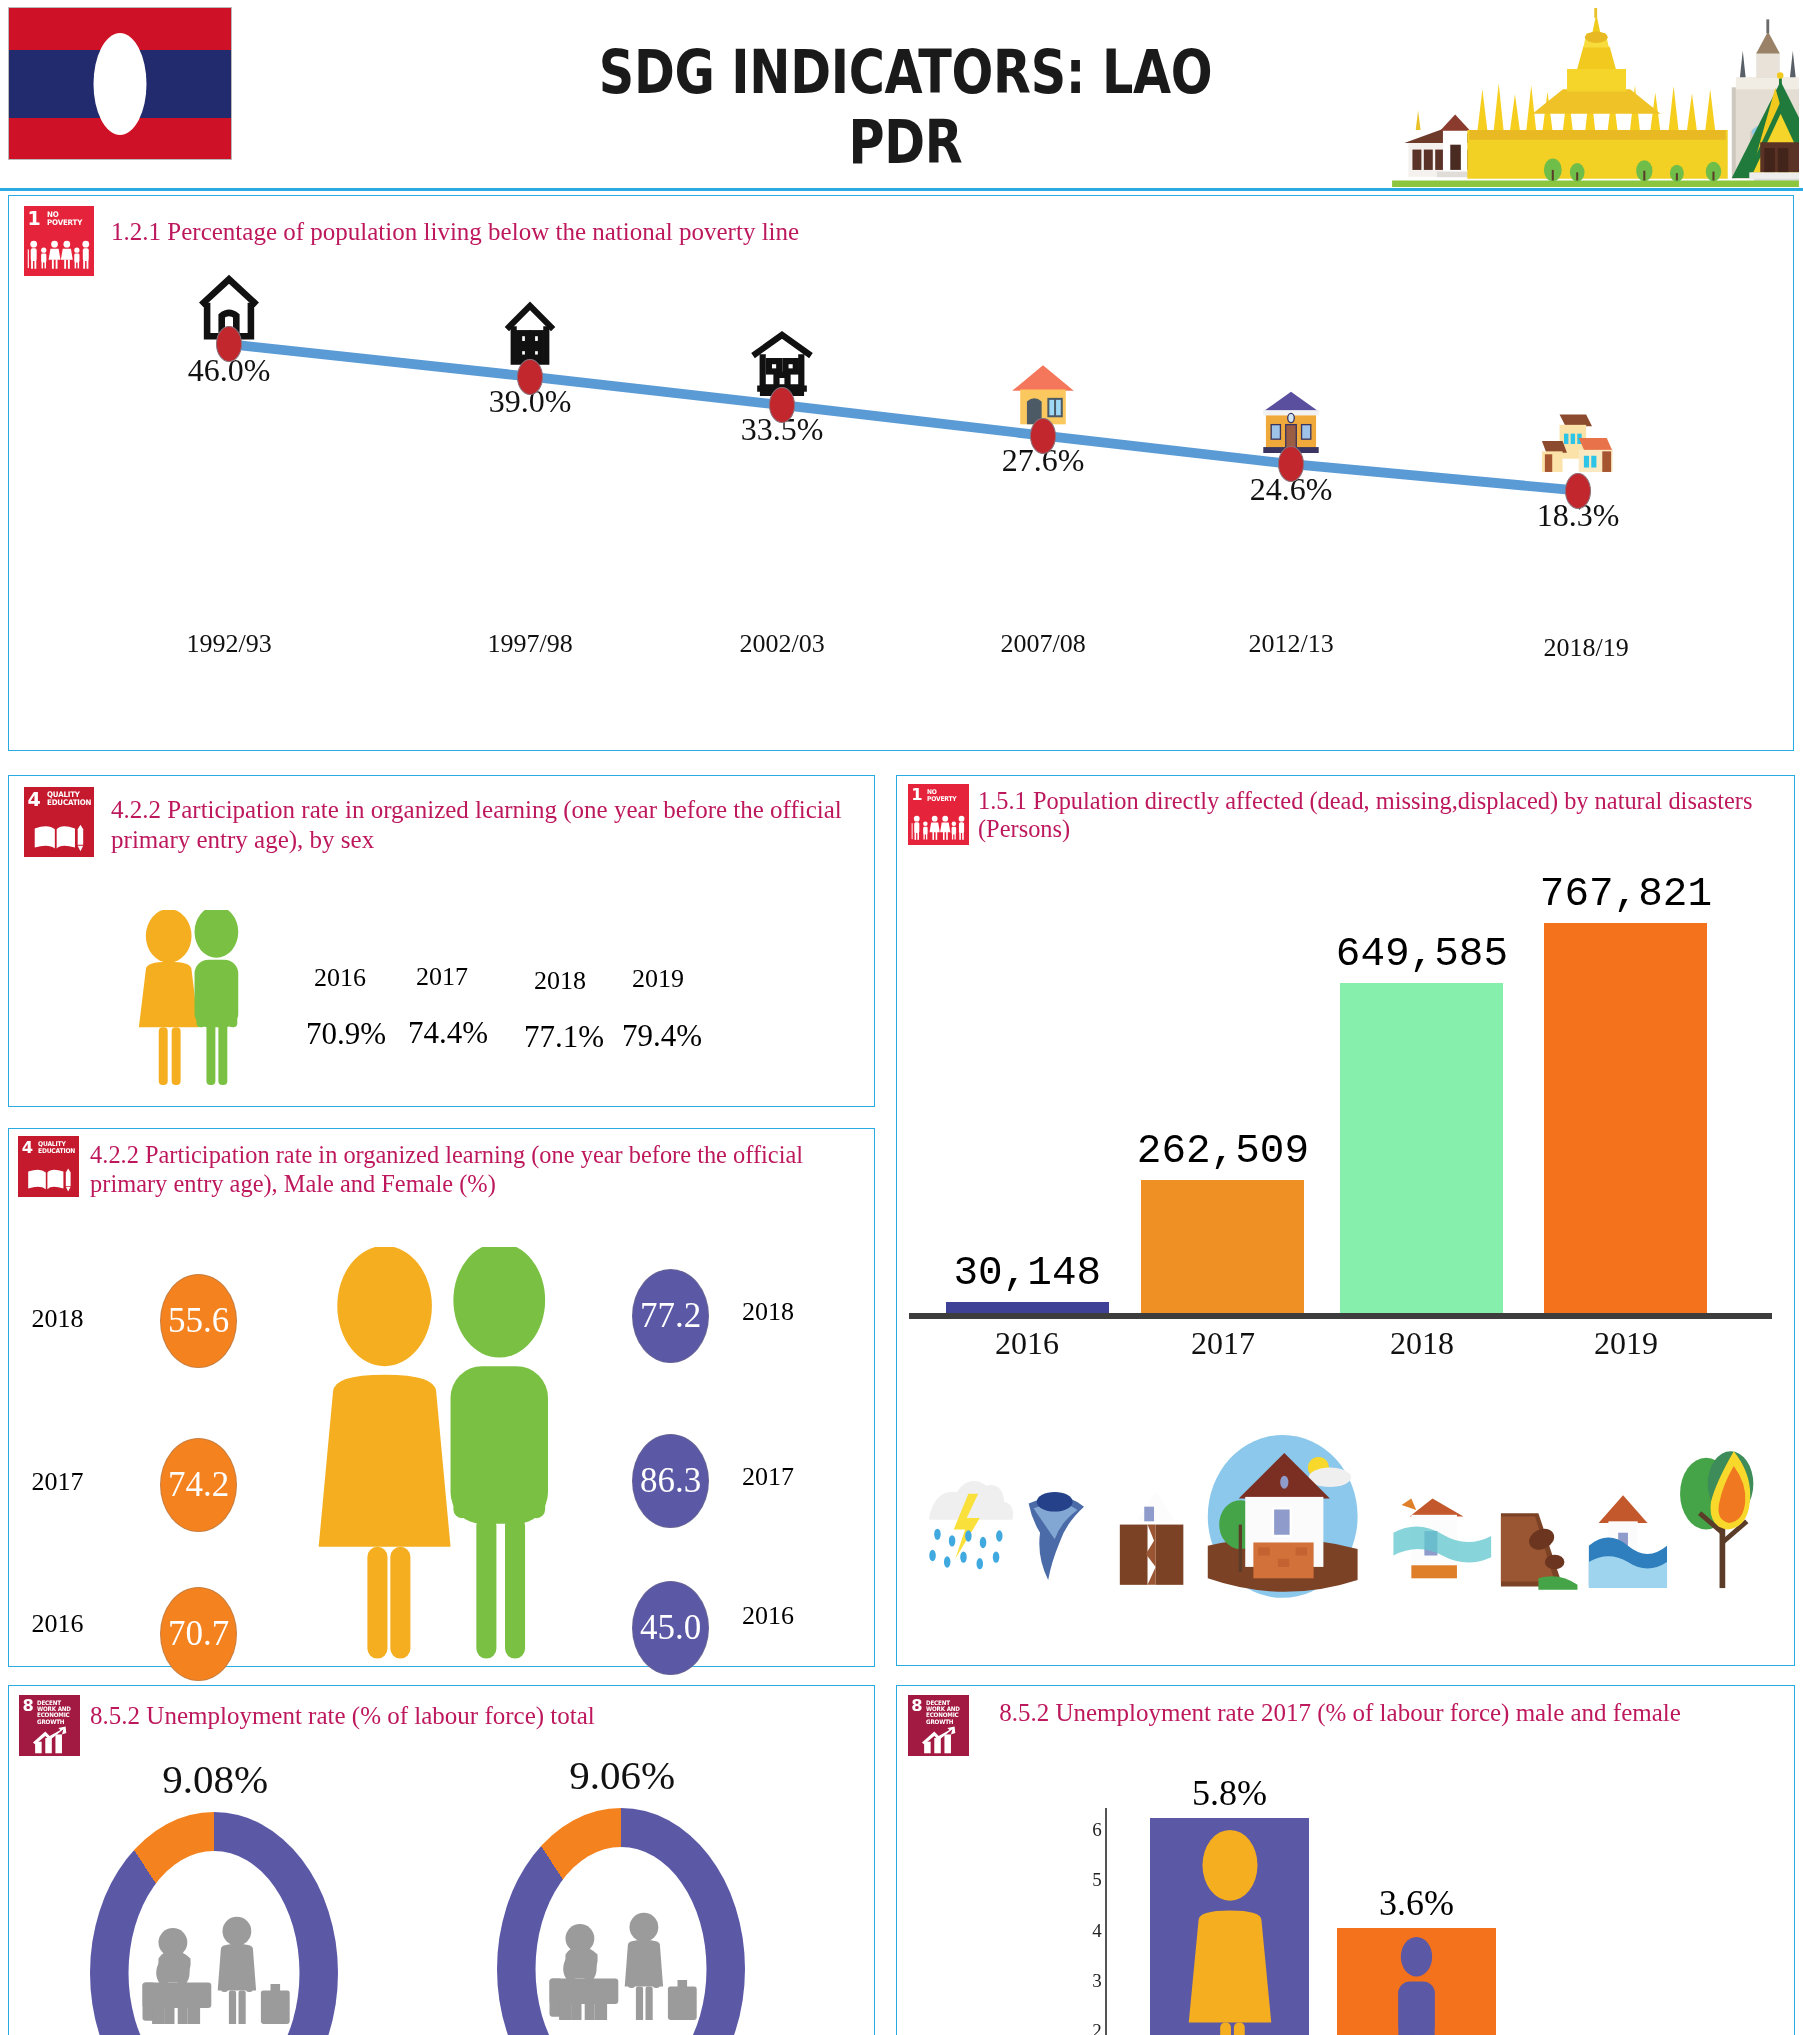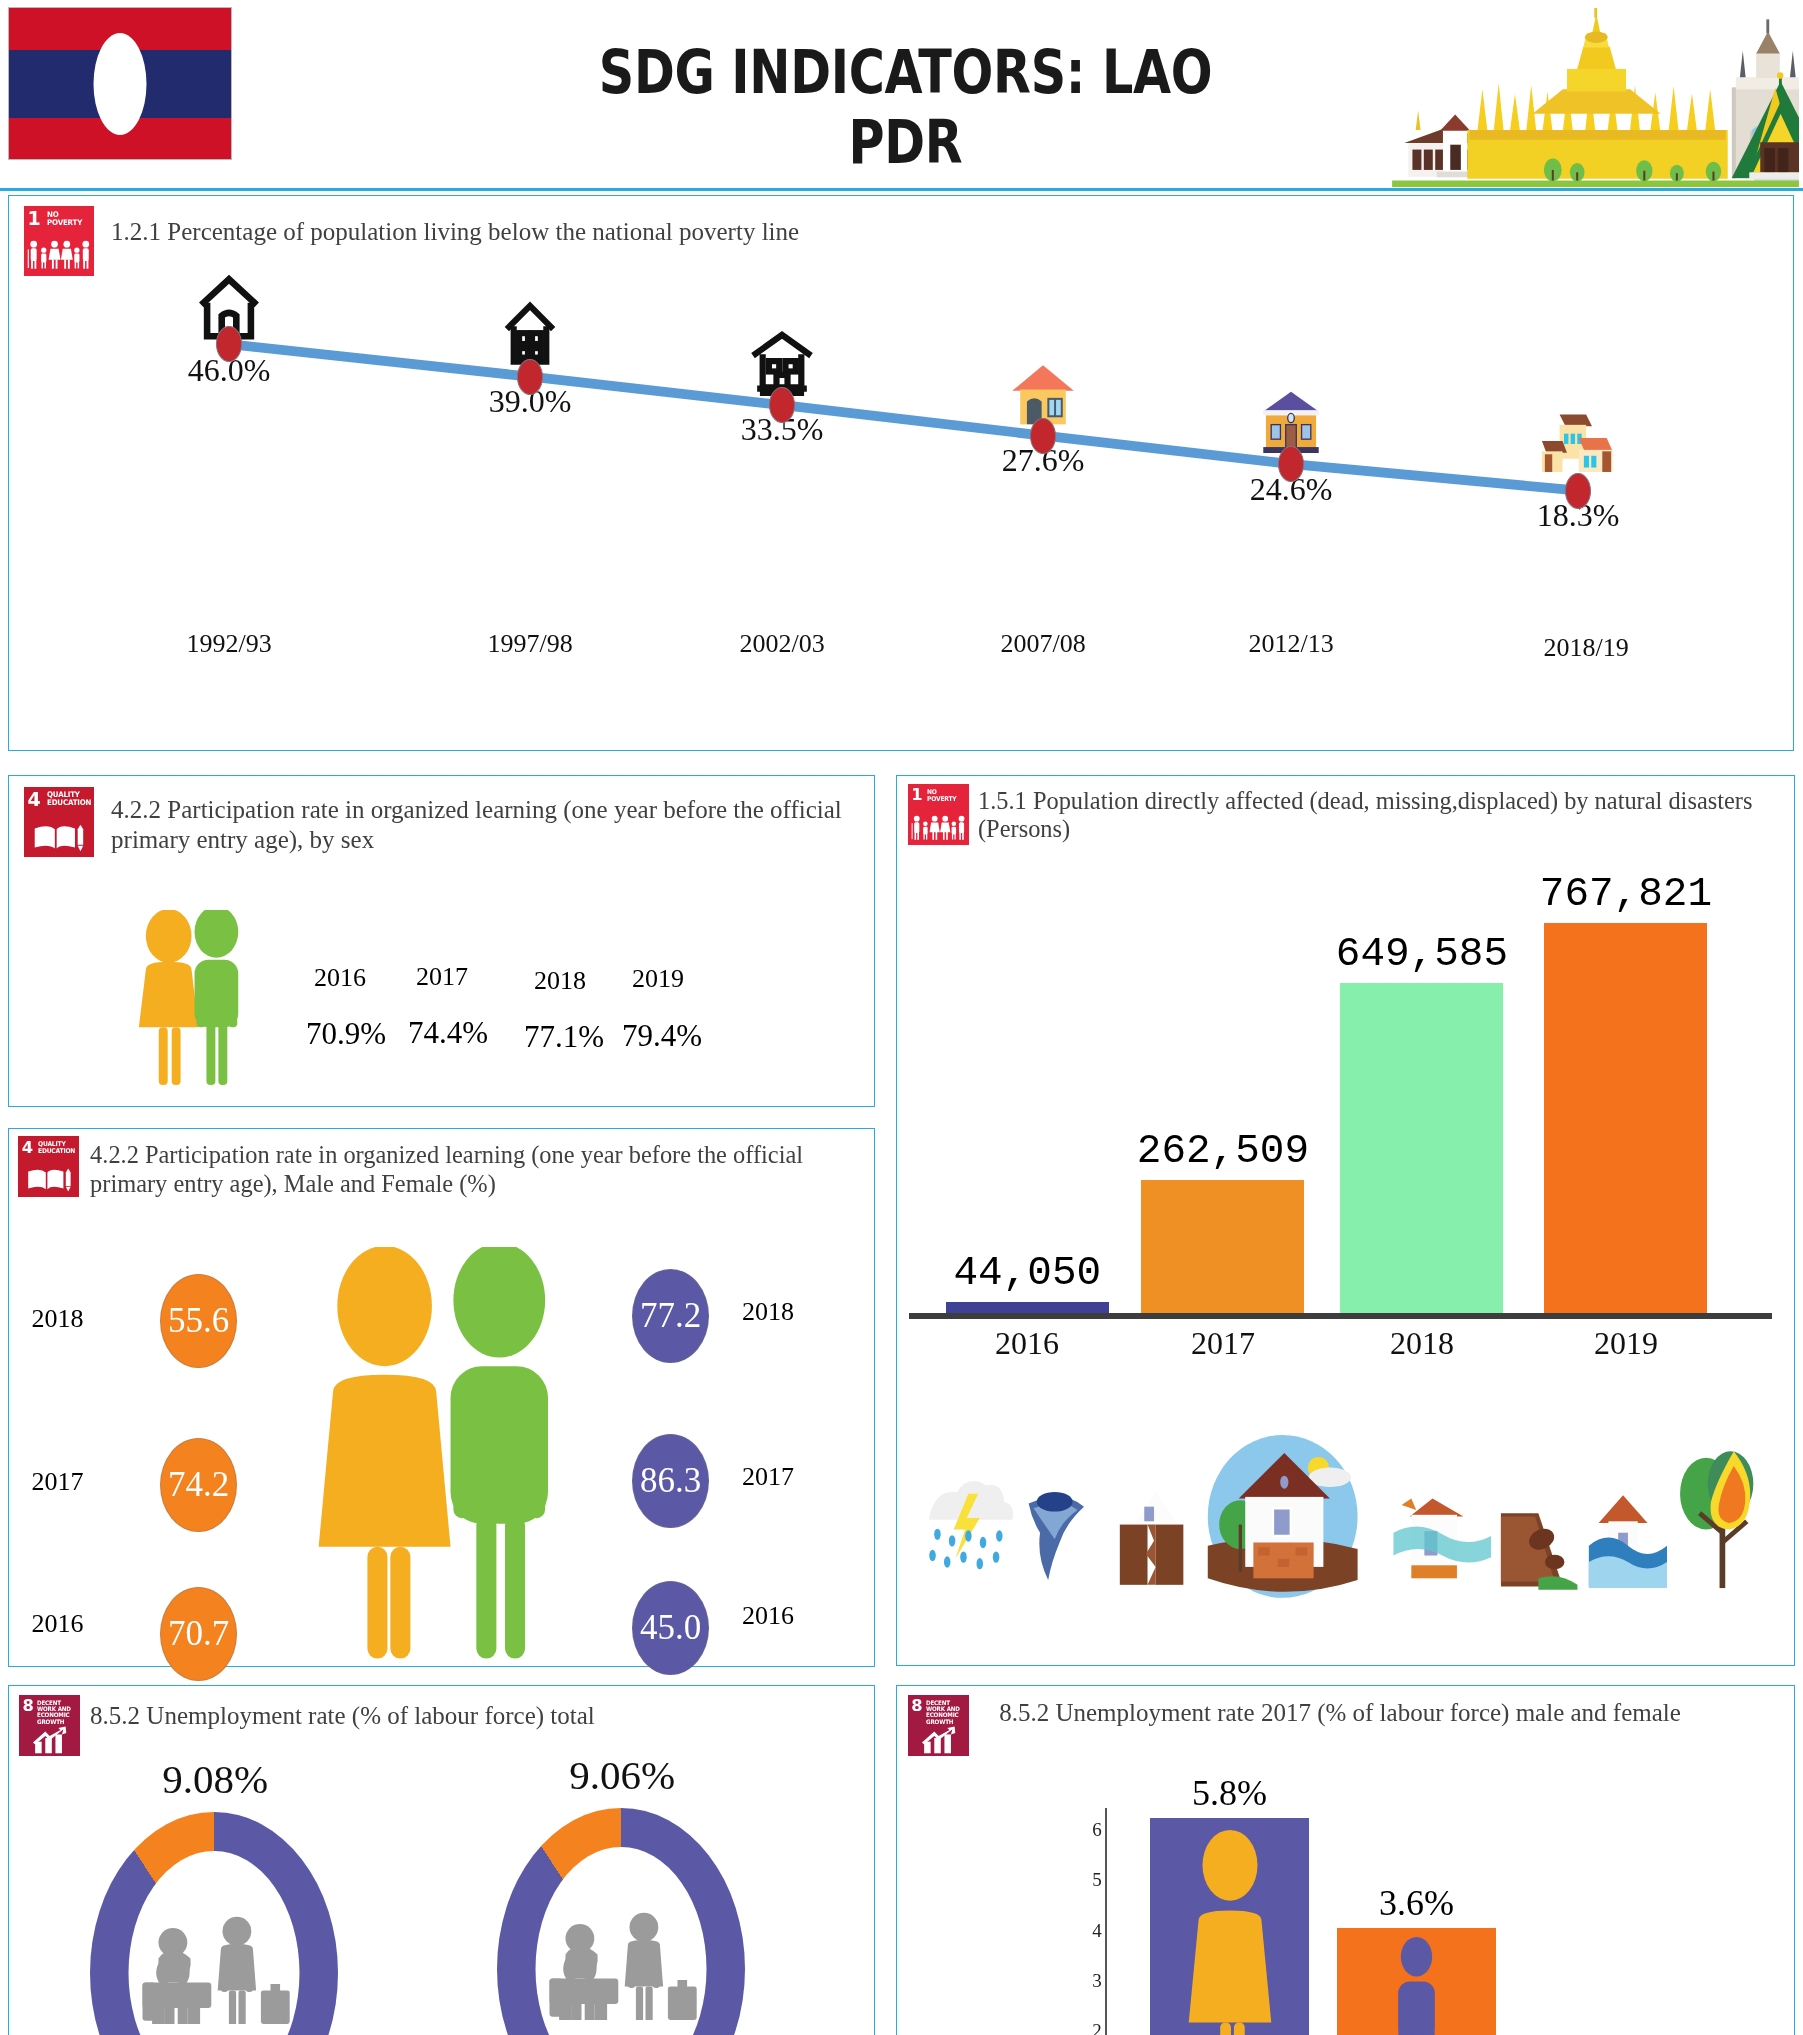--- a/index.html
+++ b/index.html
@@ -57,21 +57,21 @@
     font-size:7.7px; color:#fff; line-height:1.02; letter-spacing:-0.2px;
     transform:scaleX(0.92); transform-origin:left top;
   }
   .badge.sdg1 { background:#E5243B; }
   .badge.sdg4 { background:#C5192D; }
   .badge.sdg8 { background:#A21942; }
 
   .ptitle {
     position:absolute;
     font-family:"Liberation Serif", serif;
-    font-size:25px; color:#404040; line-height:1.18;
+    font-size:25px; color:#be185d; line-height:1.18;
   }
 
   .datalabel {
     position:absolute;
     font-family:"Liberation Serif", serif;
     color:#111; white-space:nowrap;
   }
 
   
   #p-poverty { left:8.1px; top:195px; width:1786px; height:556px; }
@@ -508,21 +508,21 @@
         <rect x="151" y="58" width="5" height="24"></rect>
           <rect x="160" y="58" width="5" height="24"></rect>
       </g>
     </svg>
   </div>
 
   <div class="ptitle" style="left:81px; top:10.6px; width:806px; font-size:24.4px;">1.5.1 Population directly affected (dead, missing,displaced) by natural disasters (Persons)</div>
 
   <div id="dis-plot">
     <div class="dbar" style="left:24.4px; width:163px; height:11.4px; background:#3F4196;">
-      <span class="dbar-val">44,050</span>
+      <span class="dbar-val">30,148</span>
     </div>
     <div class="dbar" style="left:220px; width:163px; height:133px; background:#EE9023;">
       <span class="dbar-val">262,509</span>
     </div>
     <div class="dbar" style="left:419px; width:163px; height:330px; background:#86efac;">
       <span class="dbar-val">649,585</span>
     </div>
     <div class="dbar" style="left:623px; width:163px; height:390px; background:#F4721B;">
       <span class="dbar-val">767,821</span>
     </div>

